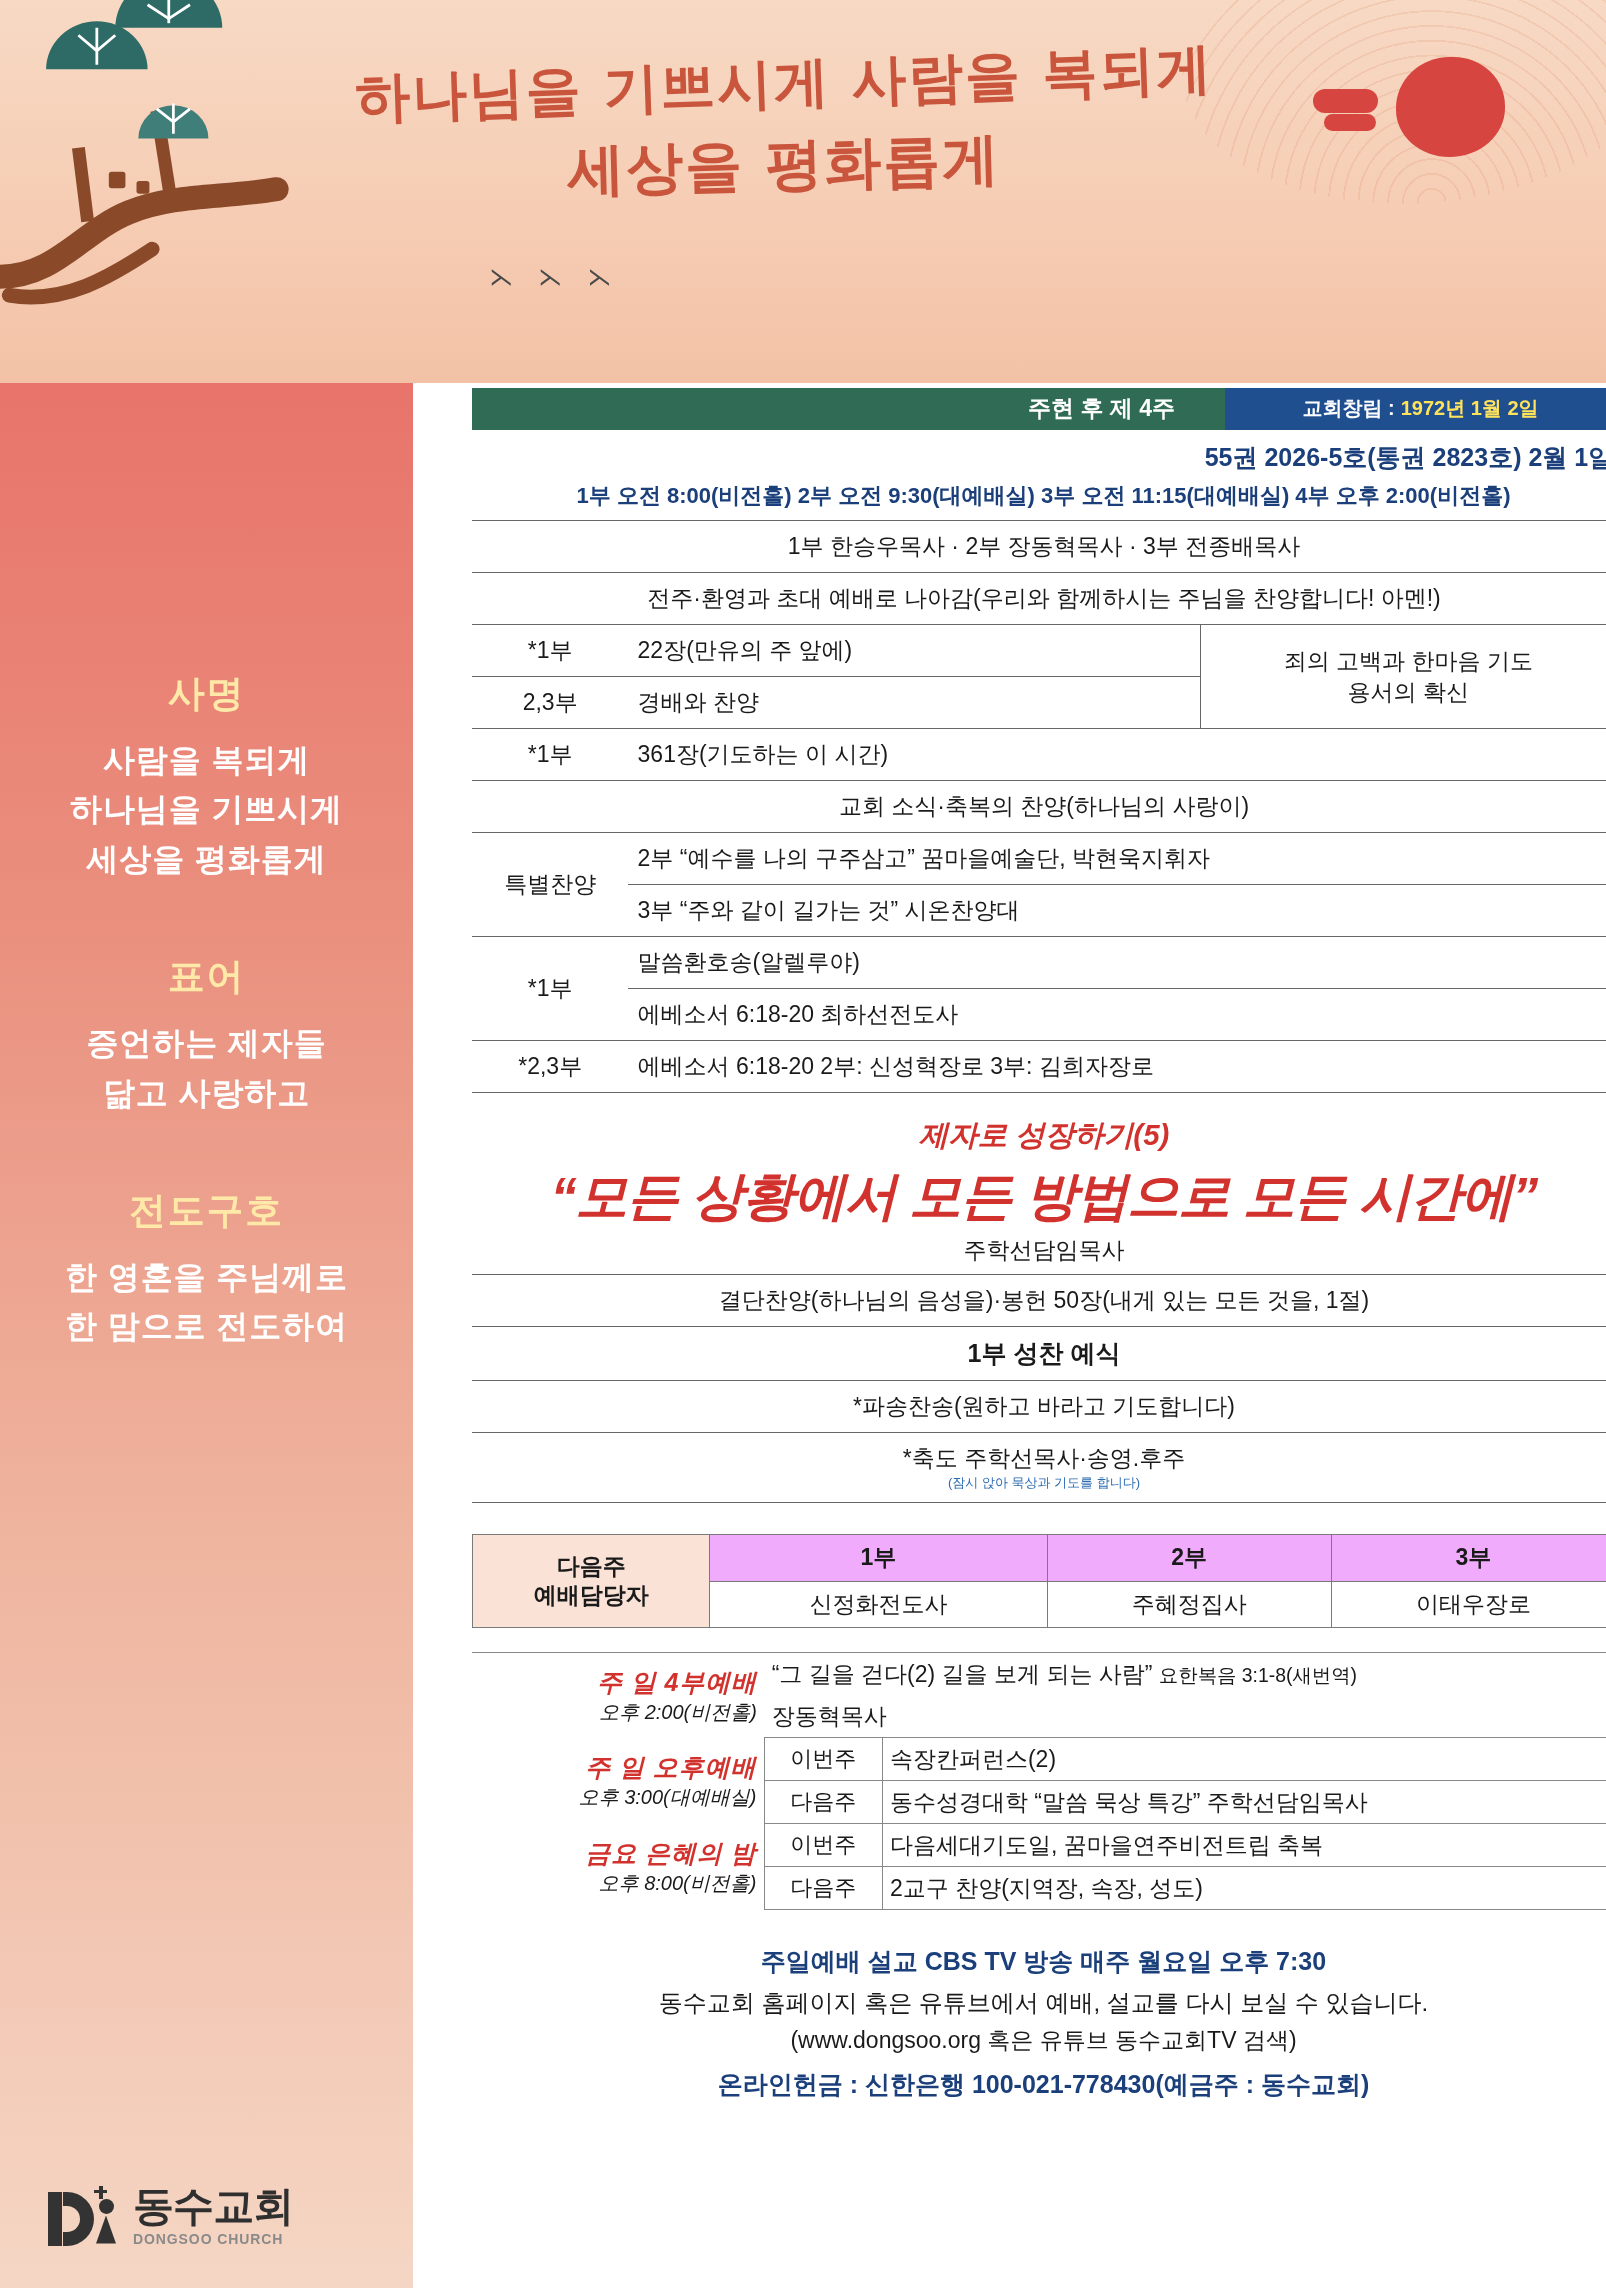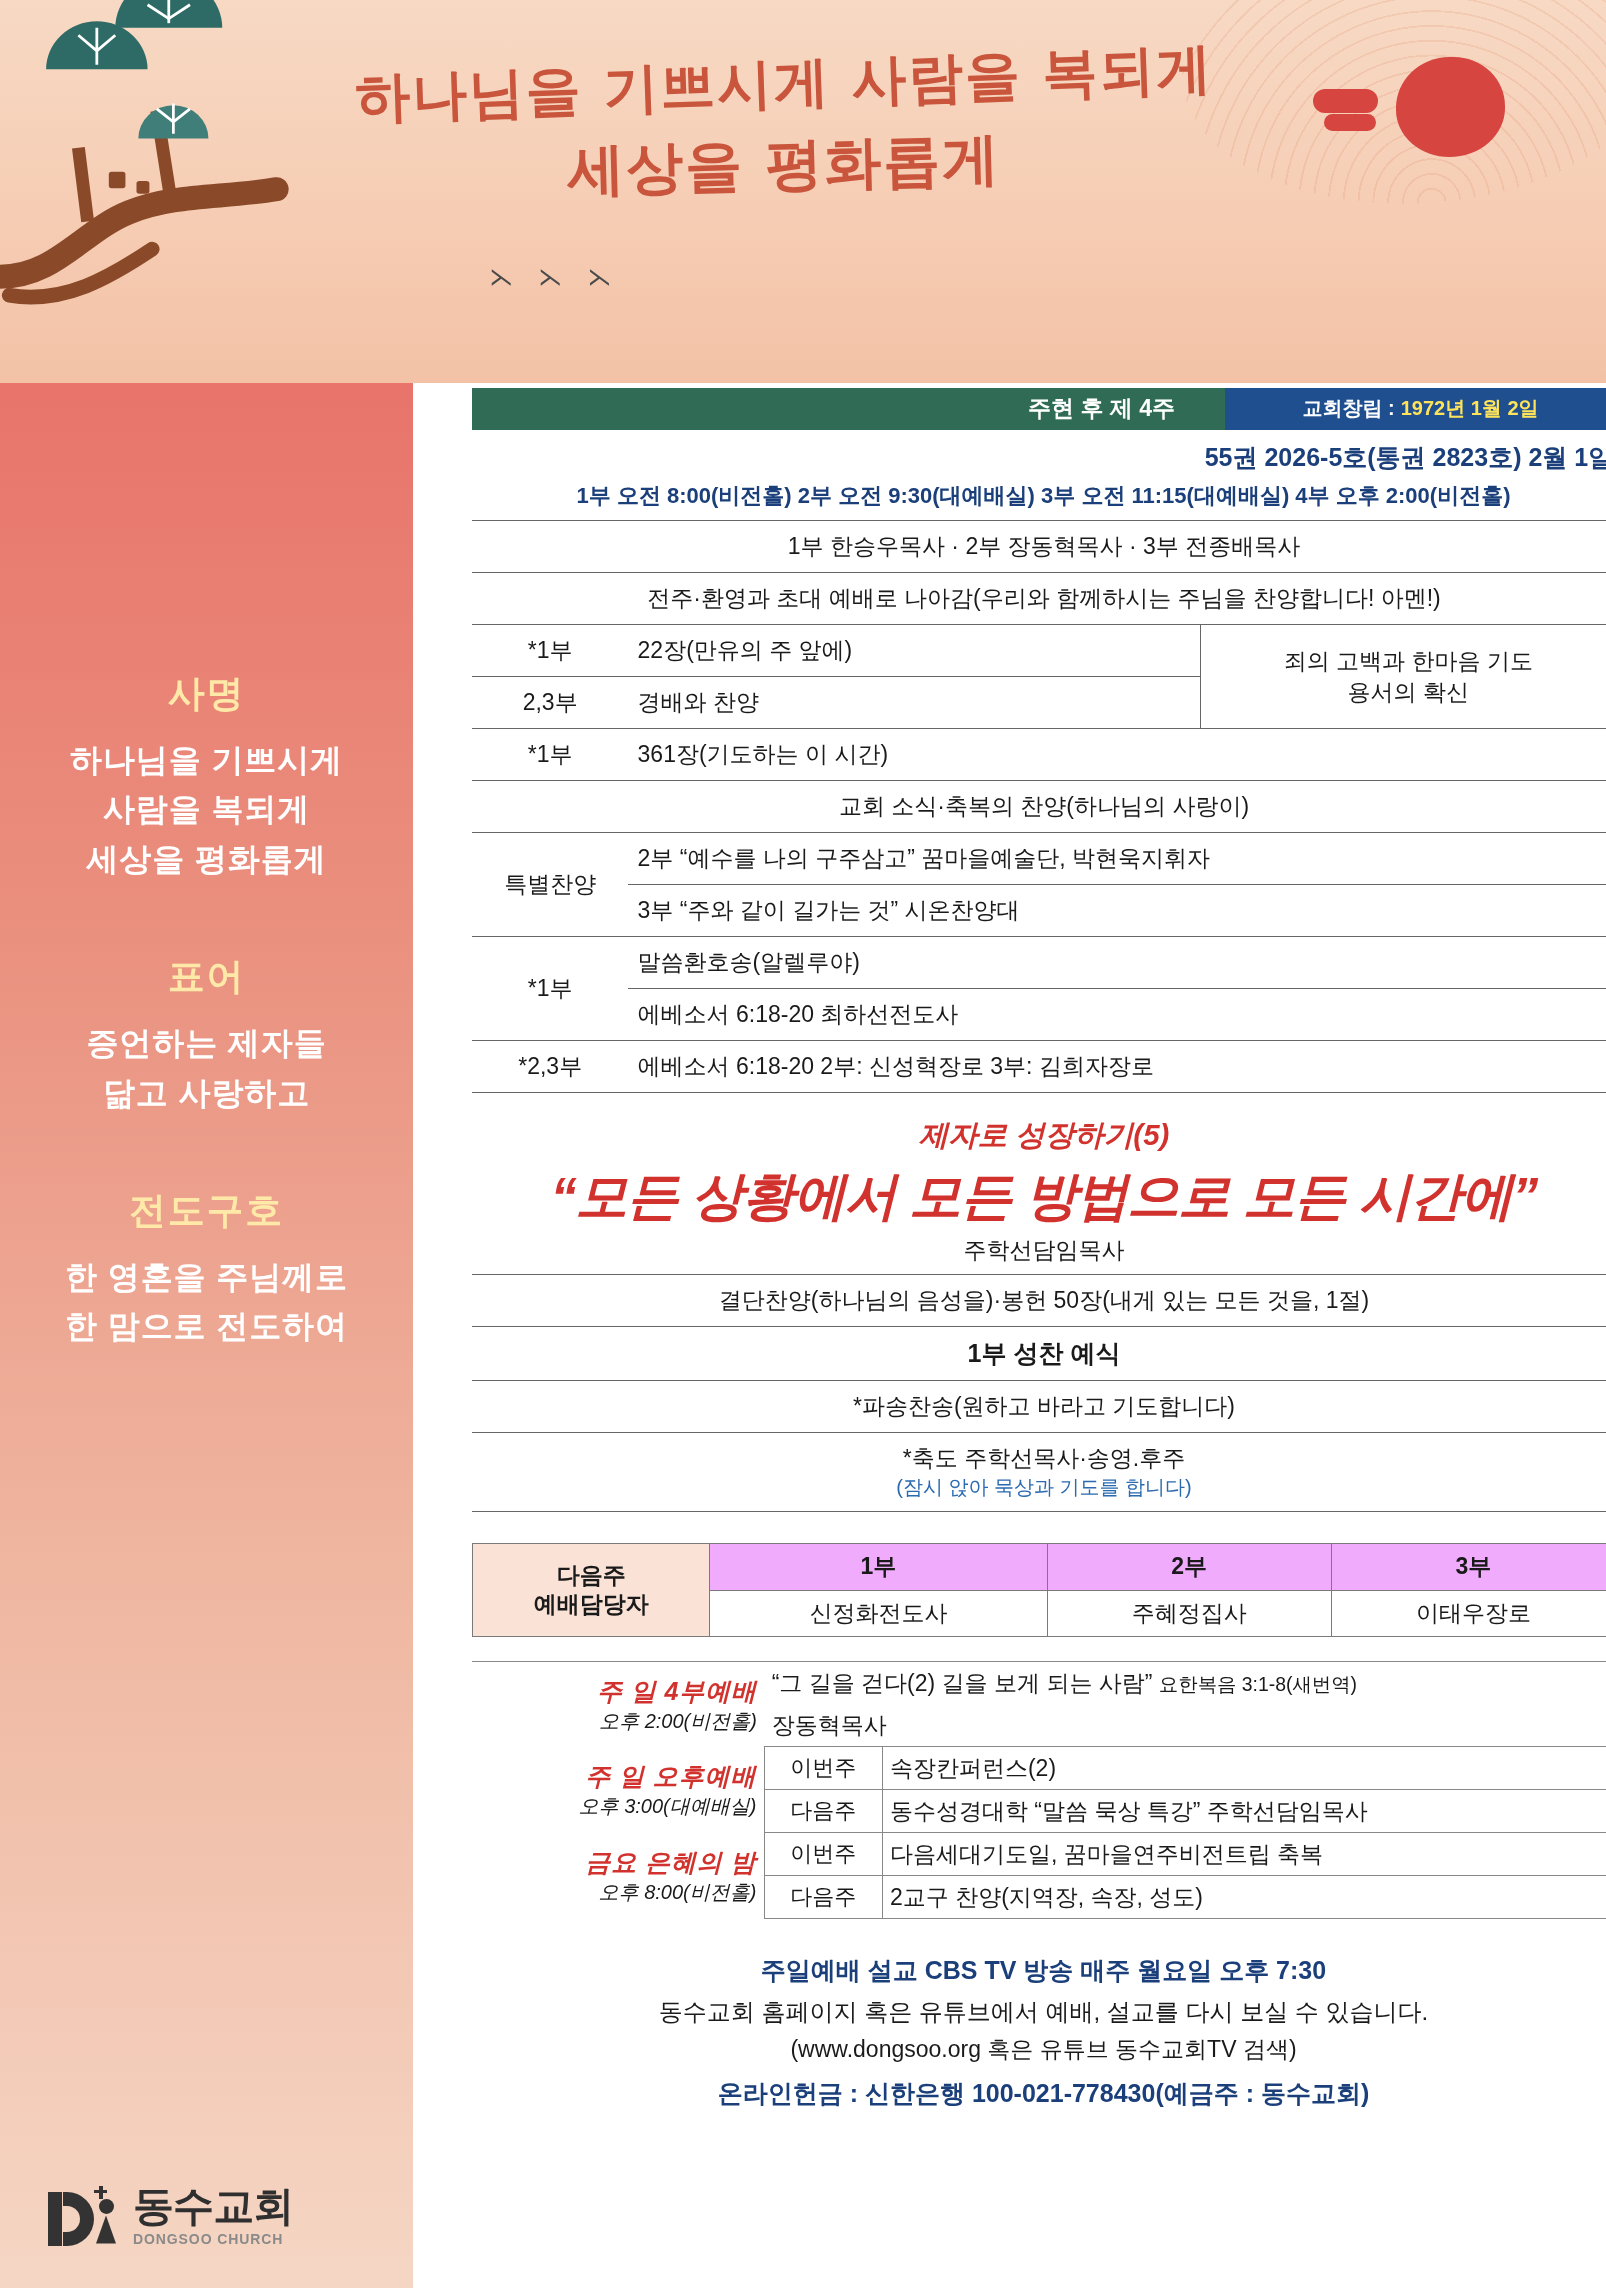--- a/index.html
+++ b/index.html
@@ -113,21 +113,21 @@
 
   .sermon-sub{
     text-align:center;color:#d2322d;font-size:29.5px;font-weight:700;font-style:italic;
     padding-top:13px;
   }
   .sermon-title{
     text-align:center;color:#d2322d;font-size:52px;font-weight:700;font-style:italic;
     padding:5.5px 0 3.7px;letter-spacing:-0.9px;
   }
   .sermon-by{text-align:center;font-size:23px;padding-bottom:7.4px;}
-  .small-note{font-size:20px;color:#2a6ab0;}
+  .small-note{font-size:13px;color:#2a6ab0;}
 
   
   table.duty{border-collapse:collapse;width:1144px;margin-top:31px;font-size:23px;}
   table.duty th,table.duty td{border:1.4px solid #7a7a7a;text-align:center;padding:7.4px 3.7px;}
   table.duty th{background:#f0abfc;font-weight:700;}
   table.duty .hdcell{width:229px;background:#fae3d6;font-weight:700;line-height:1.25;}
 
   
   table.sched{border-collapse:collapse;width:1144px;margin-top:24px;font-size:23px;}
   table.sched td{border-bottom:1.4px solid #888;padding:5.5px 7.4px;vertical-align:middle;}
@@ -182,22 +182,22 @@
   <div class="headline">
     <span class="l1">하나님을 기쁘시게 사람을 복되게</span>
     <span class="l2">세상을 평화롭게</span>
   </div>
   <div class="birds">⋋ ⋋ ⋋</div>
 </div>
 
 <div class="sidebar">
   <div class="content">
     <div class="sb-title">사명</div>
+    <div class="sb-line">사람을 복되게</div>
     <div class="sb-line">하나님을 기쁘시게</div>
-    <div class="sb-line">사람을 복되게</div>
     <div class="sb-line">세상을 평화롭게</div>
     <div class="sb-gap"></div>
     <div class="sb-title">표어</div>
     <div class="sb-line">증언하는 제자들</div>
     <div class="sb-line">닮고 사랑하고</div>
     <div class="sb-gap"></div>
     <div class="sb-title">전도구호</div>
     <div class="sb-line">한 영혼을 주님께로</div>
     <div class="sb-line">한 맘으로 전도하여</div>
   </div>

